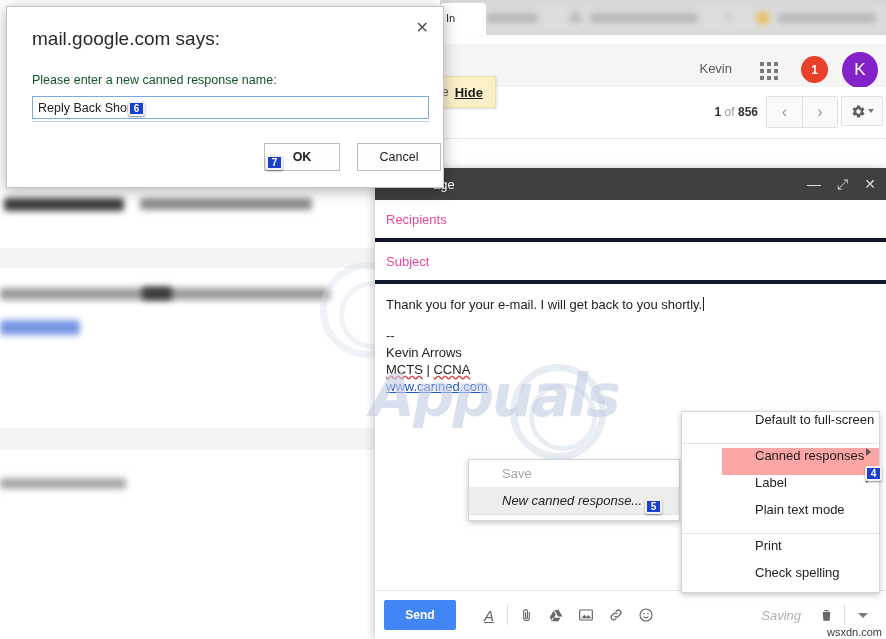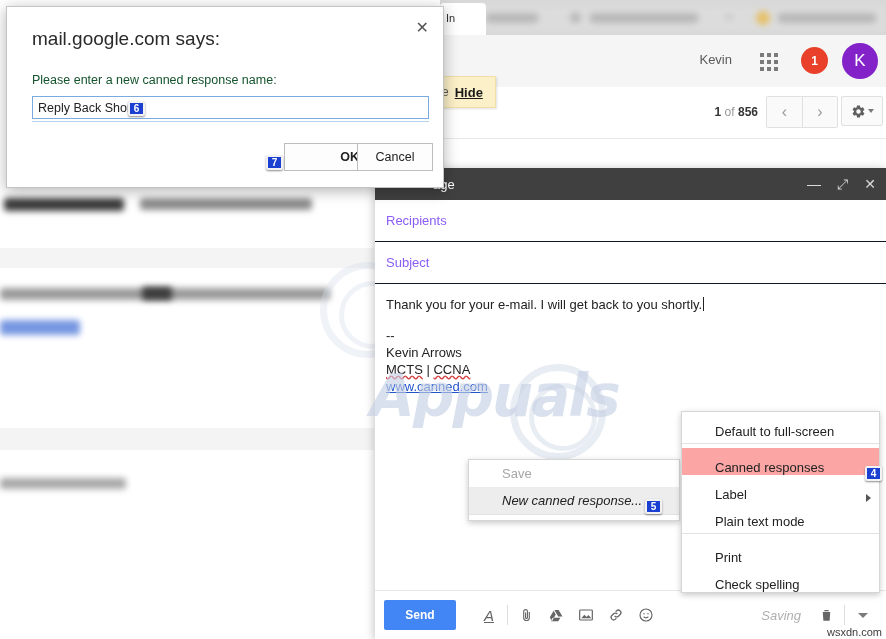--- a/index.html
+++ b/index.html
@@ -26,21 +26,21 @@
     position: absolute; left: 440px; top: 3px; width: 46px; height: 33px;
     background: #fff; border-radius: 4px 4px 0 0;
   }
   .tab-label-in {
     position: absolute; left: 446px; top: 12px;
     font-size: 11px; color: #2f2f2f;
   }
 
   
   .gm-header {
-    position: absolute; left: 440px; top: 35px; width: 446px; height: 52px;
+    position: absolute; left: 440px; top: 44px; width: 446px; height: 52px;
     background: #f5f5f5;
   }
   .gm-user {
     position: absolute; right: 154px; top: 17px;
     font-size: 13px; color: #5a5a5a;
   }
   .apps-grid {
     position: absolute; right: 108px; top: 18px;
     width: 18px; height: 18px;
     display: grid; grid-template-columns: repeat(3, 4px);
@@ -123,23 +123,23 @@
     display: flex; align-items: center;
   }
   .compose-title .ttl { margin-left: 58px; font-size: 13px; }
   .win-ctrls {
     position: absolute; right: 10px; top: 0; height: 32px;
     display: flex; align-items: center; gap: 16px; color: #d9d9d9;
   }
   .win-ctrls span { font-size: 14px; line-height: 1; cursor: pointer; }
   .field-row {
     position: absolute; left: 0; width: 511px; height: 42px;
-    border-bottom: 1px solid #0f172a;
+    border-bottom: 4px solid #0f172a;
     display: flex; align-items: center; padding-left: 11px;
-    font-size: 13px; color: #8b5cf6;
+    font-size: 13px; color: #ec4899;
   }
   #recipients-row { top: 32px; }
   #subject-row { top: 74px; }
   .compose-body {
     position: absolute; left: 0; top: 116px; width: 511px; height: 355px;
     padding: 12px 11px; font-size: 13px; color: #222; line-height: 17px;
   }
   .body-line1 { position: relative; }
   .caret-txt {
     display: inline-block; width: 1px; height: 14px;
@@ -190,23 +190,24 @@
   .tb-right { display: flex; align-items: center; }
 
   
   .ctx-menu {
     position: absolute; left: 681px; top: 411px; width: 199px;
     background: #fff; border: 1px solid #d6d6d6;
     box-shadow: 0 2px 6px rgba(0,0,0,.22);
     font-size: 13px; color: #222;
   }
   .ctx-item {
-    height: 27px; display: flex; align-items: flex-end;
+    height: 27px; display: flex; align-items: flex-start;
     padding: 0 10px 0 33px; position: relative; cursor: pointer;
     white-space: nowrap;
+    margin-left: 40px;
   }
   .ctx-item.hl { background: #fca5a5; }
   .ctx-sep { height: 1px; background: #e2e2e2; margin: 4px 0; }
   .sub-arrow {
     position: absolute; right: 8px; width: 0; height: 0;
     border-top: 4px solid transparent; border-bottom: 4px solid transparent;
     border-left: 5px solid #555;
   }
 
   
@@ -253,22 +254,22 @@
   .dlg-underline {
     position: absolute; left: 25px; top: 114px; width: 397px; height: 1px;
     background: #b9d2ef;
   }
   .dlg-btn {
     position: absolute; top: 136px; height: 28px;
     background: #fdfdfd; border: 1px solid #bdbdbd;
     font-family: "Liberation Sans", sans-serif; font-size: 12.5px;
     color: #222; cursor: pointer;
   }
-  #ok-button { left: 277px; width: 76px; font-weight: bold; text-align: right; }
-  #cancel-button { left: 350px; width: 76px; }
+  #ok-button { left: 257px; width: 76px; font-weight: bold; }
+  #cancel-button { left: 350px; width: 84px; }
 
   
   .badge {
     position: absolute; width: 17px; height: 15px;
     background: #1b3fd1; color: #fff;
     font-size: 10px; font-weight: bold;
     display: flex; align-items: center; justify-content: center;
     border: 2px solid #f2f2f2; border-radius: 2px;
     box-shadow: 0 1px 2px rgba(0,0,0,.45);
     font-family: "Liberation Sans", sans-serif;

